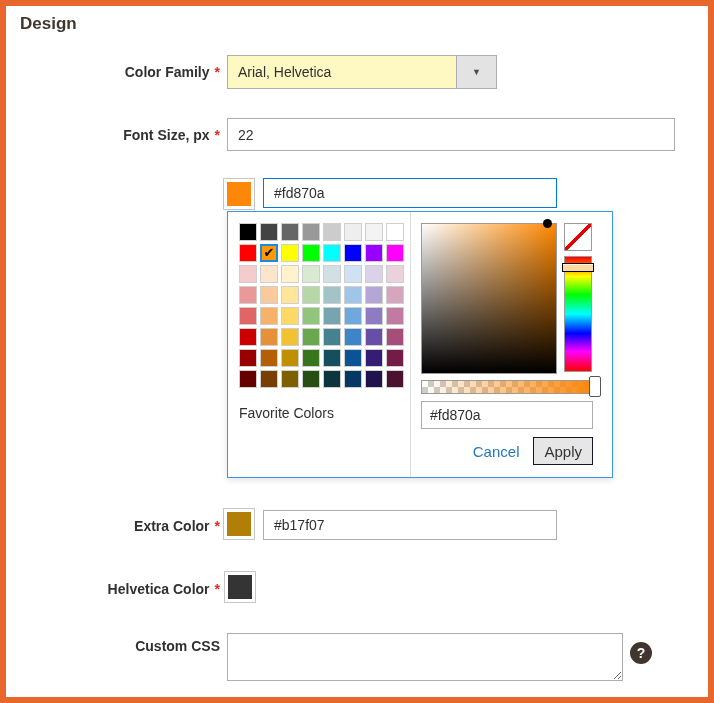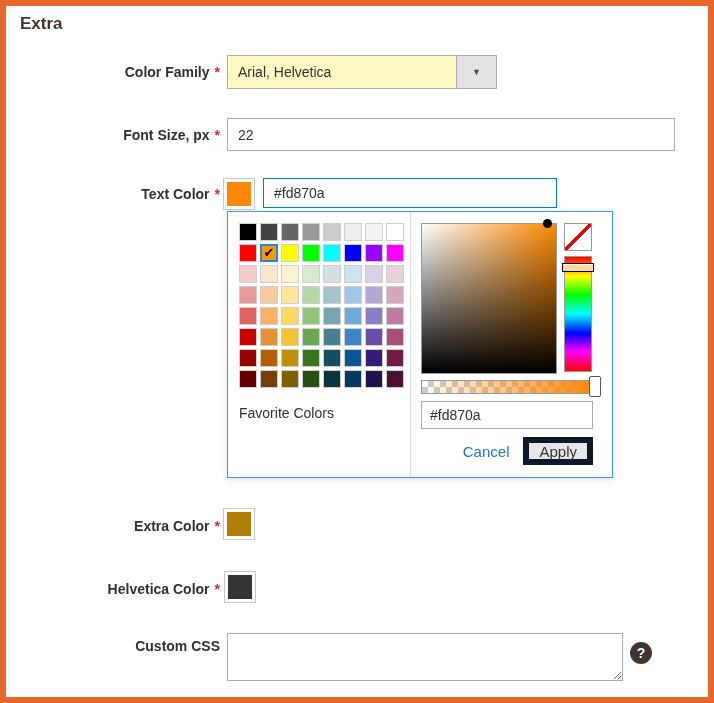--- a/index.html
+++ b/index.html
@@ -48,42 +48,41 @@
   #hue-marker{position:absolute;left:334px;top:51px;width:32px;height:9px;border:1px solid #000;background:#ffd9a0;box-shadow:inset 0 1px 0 #fff;}
   #alpha-strip{position:absolute;left:193px;top:168px;width:172px;height:14px;border:1px solid #9a9a9a;background-color:#fff;
     background-image:linear-gradient(to right,rgba(253,135,10,0),#fd870a),
       linear-gradient(45deg,#ccc 25%,rgba(0,0,0,0) 25%,rgba(0,0,0,0) 75%,#ccc 75%),
       linear-gradient(45deg,#ccc 25%,rgba(0,0,0,0) 25%,rgba(0,0,0,0) 75%,#ccc 75%);
     background-size:100% 100%,12px 12px,12px 12px;background-position:0 0,0 0,6px 6px;}
   #alpha-handle{position:absolute;left:361px;top:164px;width:12px;height:21px;background:#fff;border:1px solid #555;border-radius:2px;}
   #hex-input{position:absolute;left:193px;top:189px;width:172px;height:28px;border:1px solid #adadad;font-size:14px;color:#303030;padding:0 8px;outline:none;}
   #pick-actions{position:absolute;left:193px;top:225px;width:172px;height:28px;display:flex;justify-content:flex-end;align-items:center;gap:14px;}
   #cancel-link{font-size:15px;color:#1f78c1;text-decoration:none;cursor:pointer;}
-  #apply-btn{height:28px;padding:0 10px;font-size:15px;color:#333;background:#e6e6e6;border:6px solid #0f172a;cursor:pointer;}
+  #apply-btn{height:28px;padding:0 10px;font-size:15px;color:#333;background:#e6e6e6;border:1px solid #0f172a;cursor:pointer;}
 
   #custom-css-area{left:221px;top:627px;width:396px;height:48px;border:1px solid #adadad;resize:both;font-size:14px;color:#303030;padding:4px 8px;outline:none;}
   #help-icon{left:624px;top:636px;width:22px;height:22px;border-radius:50%;background:#41362f;color:#fff;font-size:14px;font-weight:700;text-align:center;line-height:22px;}
 </style>
 </head>
 <body>
 
 <div class="frame">
 
-  <div class="abs" id="page-title">Extra</div>
+  <div class="abs" id="page-title">Design</div>
 
   <div class="abs field-label" style="top:57px"><span>Color Family</span><span class="req">*</span></div>
   <div class="abs select">
     <span class="sel-text">Arial, Helvetica</span>
     <span class="sel-btn"><span>▼</span></span>
   </div>
 
   <div class="abs field-label" style="top:120px"><span>Font Size, px</span><span class="req">*</span></div>
   <input class="abs text-input" id="font-size-input" value="22" style="">
 
-  <div class="abs field-label" style="top:179px"><span>Text Color</span><span class="req">*</span></div>
   <div class="abs swatch" id="tc-swatch">
       <div class="fill" style="background: rgb(253, 135, 10);"></div>
     </div>
   <input class="abs text-input" id="text-color-input" value="#fd870a" style="">
 
   <div class="abs" id="picker">
     <div id="pal-grid">
         <div class="pal-cell" style="background: rgb(0, 0, 0);"></div>
         <div class="pal-cell" style="background: rgb(68, 68, 68);"></div>
         <div class="pal-cell" style="background: rgb(102, 102, 102);"></div>
@@ -164,20 +163,21 @@
     <div id="pick-actions">
       <a id="cancel-link">Cancel</a>
       <button id="apply-btn">Apply</button>
     </div>
   </div>
 
   <div class="abs field-label" style="top:511px"><span>Extra Color</span><span class="req">*</span></div>
   <div class="abs swatch" id="ec-swatch">
       <div class="fill" style="background: rgb(177, 127, 7);"></div>
     </div>
+  <input class="abs text-input" id="extra-color-input" value="#b17f07" style="">
 
   <div class="abs field-label" style="top:574px"><span>Helvetica Color</span><span class="req">*</span></div>
   <div class="abs swatch" id="bg-swatch">
       <div class="fill" style="background: rgb(52, 52, 52);"></div>
     </div>
 
   <div class="abs field-label" style="top:631px"><span>Custom CSS</span></div>
   <textarea class="abs" id="custom-css-area" style=""></textarea>
   <div class="abs" id="help-icon">?</div>
 

